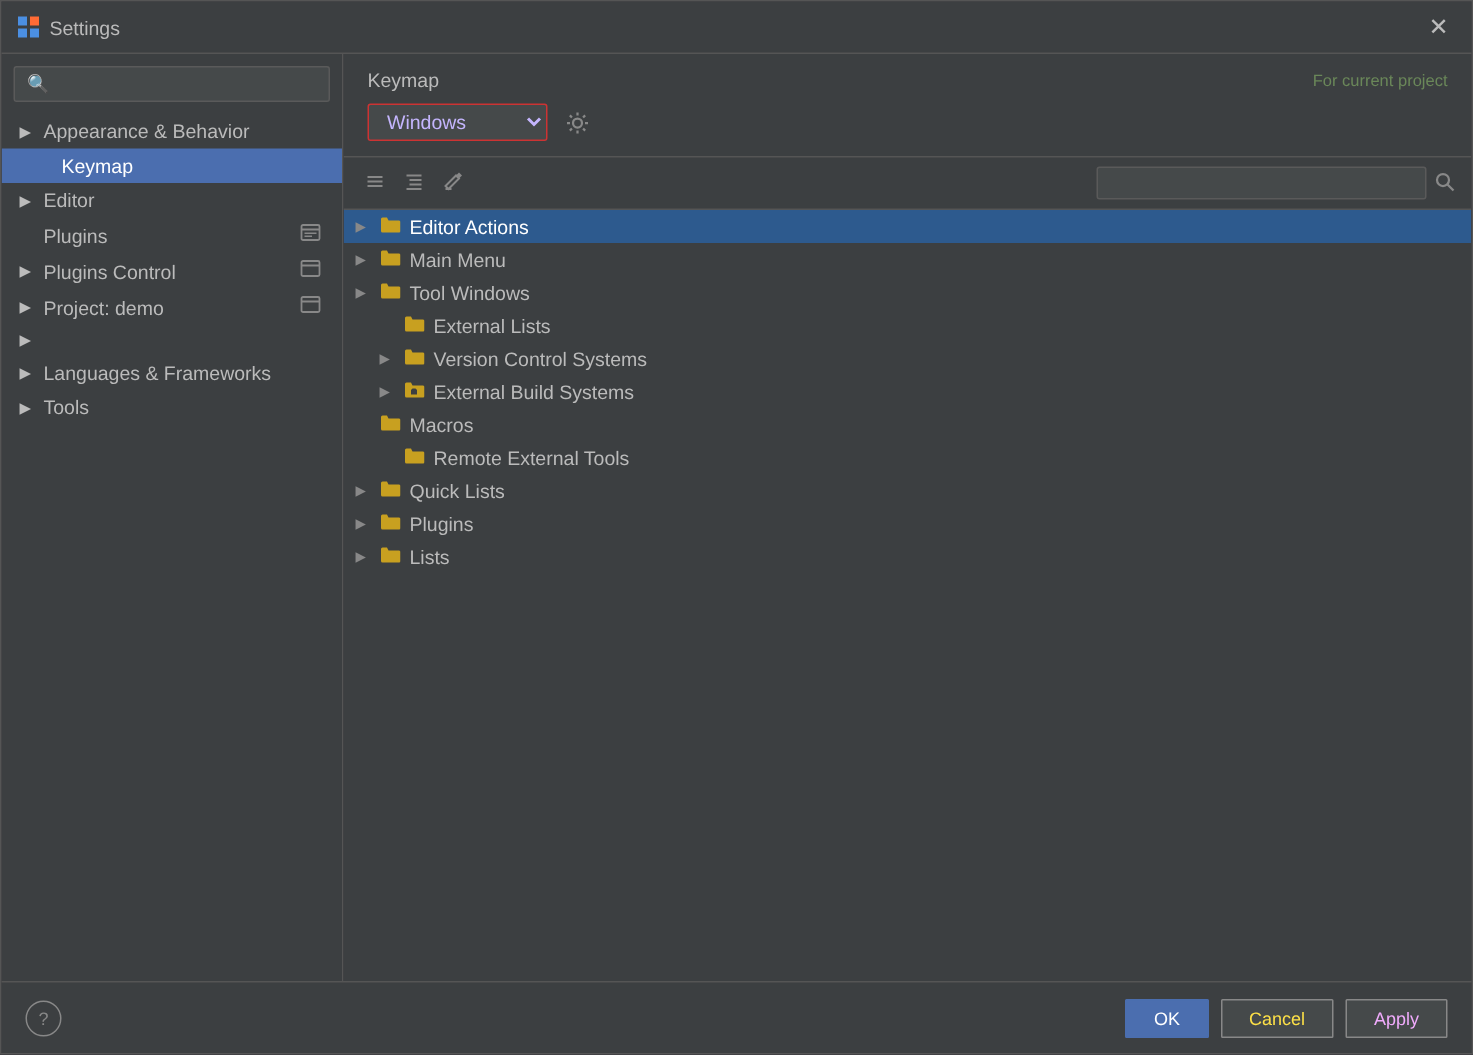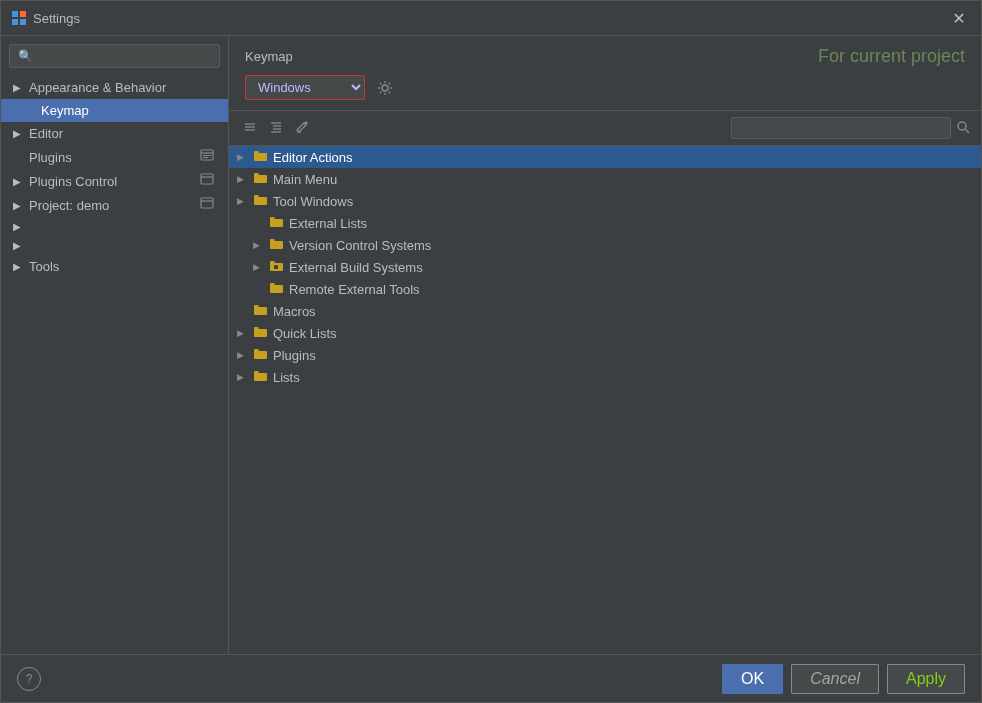--- a/index.html
+++ b/index.html
@@ -152,21 +152,21 @@
 
     .keymap-label {
       color: #bbbbbb;
       font-size: 13px;
       margin-right: 16px;
       min-width: 60px;
     }
 
     .for-current-project {
       color: #6a8759;
-      font-size: 18px;
+      font-size: 11px;
       margin-left: auto;
     }
 
     .keymap-selector-row {
       display: flex;
       align-items: center;
       gap: 8px;
     }
 
     .keymap-dropdown {
@@ -321,41 +321,40 @@
       background: transparent;
       border: 1px solid #888;
       color: #888;
       cursor: pointer;
       font-size: 12px;
       margin-right: auto;
     }
 
     .dialog-btn {
       padding: 5px 18px;
-      font-size: 16px;
+      font-size: 12px;
       cursor: pointer;
       border-radius: 1px;
       border: 1px solid #888;
     }
 
     .btn-ok {
       background: #4b6eaf;
       color: white;
       border: 1px solid #4b6eaf;
     }
 
     .btn-cancel {
       background: #45494a;
-      color: #a3a3a3;
-      font-style: italic;
+      color: #fde047;
     }
 
     .btn-apply {
       background: #45494a;
-      color: #84cc16;
+      color: #f0abfc;
     }
   </style>
 </head>
 <body>
 
 <div class="window">
 
   <div class="title-bar">
     <div class="title-bar-icon">
       <svg width="16" height="16" viewBox="0 0 16 16">
@@ -426,20 +425,21 @@
             </svg>
           </span>
         </div>
 
         <div class="sidebar-item">
           <span class="arrow">▶</span>
         </div>
 
         <div class="sidebar-item">
           <span class="arrow">▶</span>
+          <span class="item-label">Languages &amp; Frameworks</span>
         </div>
 
         <div class="sidebar-item">
           <span class="arrow">▶</span>
           <span class="item-label">Tools</span>
         </div>
 
       </div>
     </div>
 
@@ -554,38 +554,38 @@
           <span class="tree-icon">
             <svg width="14" height="14" viewBox="0 0 14 14">
                 <path d="M1 3 Q1 2 2 2 L5 2 L6 4 L13 4 Q14 4 14 5 L14 11 Q14 12 13 12 L2 12 Q1 12 1 11 Z" fill="#c8a020"></path>
                 <rect x="5" y="7" width="4" height="3" fill="#3c3f41"></rect>
                 <path d="M6 6 L8 6 L9 7 L5 7 Z" fill="#3c3f41"></path>
               </svg>
           </span>
           <span>External Build Systems</span>
         </div>
 
+        <div class="tree-item">
+          <span class="tree-arrow"></span>
+          <span class="tree-icon folder-icon">
+            <svg width="14" height="14" viewBox="0 0 14 14">
+                <path d="M1 3 Q1 2 2 2 L5 2 L6 4 L13 4 Q14 4 14 5 L14 11 Q14 12 13 12 L2 12 Q1 12 1 11 Z" fill="#c8a020"></path>
+              </svg>
+          </span>
+          <span>Macros</span>
+        </div>
+
         <div class="tree-item indent-1">
           <span class="tree-arrow"></span>
           <span class="tree-icon folder-icon">
             <svg width="14" height="14" viewBox="0 0 14 14">
                 <path d="M1 3 Q1 2 2 2 L5 2 L6 4 L13 4 Q14 4 14 5 L14 11 Q14 12 13 12 L2 12 Q1 12 1 11 Z" fill="#c8a020"></path>
               </svg>
           </span>
           <span>Remote External Tools</span>
-        </div>
-
-        <div class="tree-item">
-          <span class="tree-arrow"></span>
-          <span class="tree-icon folder-icon">
-            <svg width="14" height="14" viewBox="0 0 14 14">
-                <path d="M1 3 Q1 2 2 2 L5 2 L6 4 L13 4 Q14 4 14 5 L14 11 Q14 12 13 12 L2 12 Q1 12 1 11 Z" fill="#c8a020"></path>
-              </svg>
-          </span>
-          <span>Macros</span>
         </div>
 
         <div class="tree-item">
           <span class="tree-arrow">▶</span>
           <span class="tree-icon folder-icon">
             <svg width="14" height="14" viewBox="0 0 14 14">
                 <path d="M1 3 Q1 2 2 2 L5 2 L6 4 L13 4 Q14 4 14 5 L14 11 Q14 12 13 12 L2 12 Q1 12 1 11 Z" fill="#c8a020"></path>
               </svg>
           </span>
           <span>Quick Lists</span>

